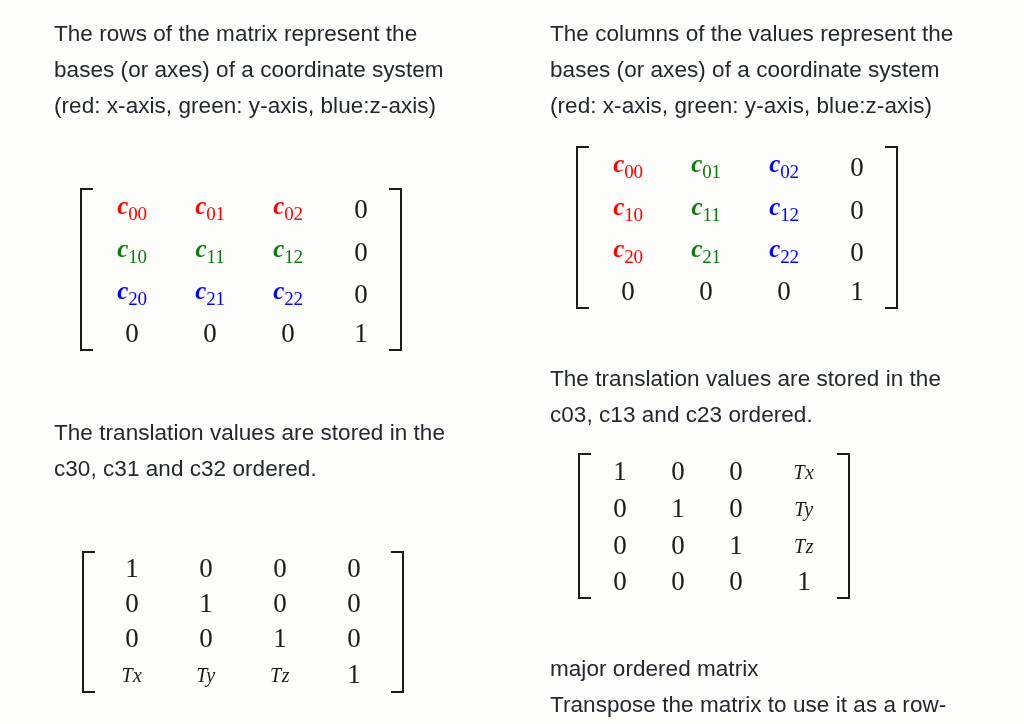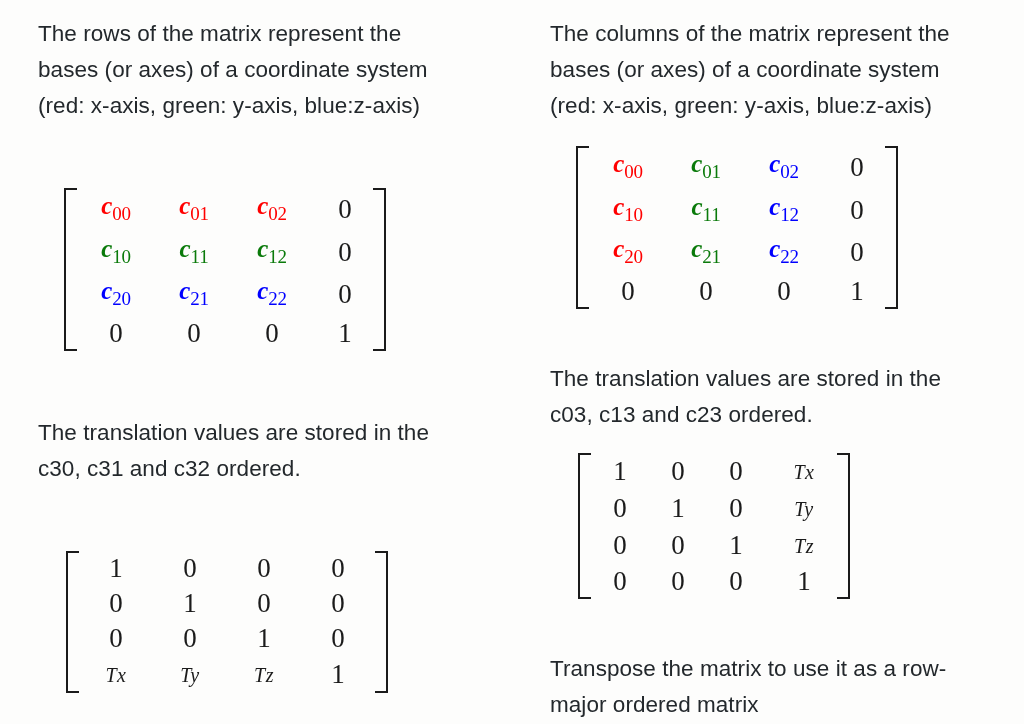--- a/index.html
+++ b/index.html
@@ -32,21 +32,21 @@
     box-sizing: border-box;
     padding: 16px 0 0 0;
   }
 
   .col {
     box-sizing: border-box;
     width: 50%;
     display: flex;
     flex-direction: column;
   }
-  .col-left  { padding-left: 38px;  padding-right: 22px; gap: 32px; }
+  .col-left  { padding-left: 54px;  padding-right: 22px; gap: 32px; }
   .col-right { padding-left: 38px;  padding-right: 22px; }
 
   
   .prose {
     font-family: "Liberation Sans", sans-serif;
     font-size: 22.5px;
     line-height: 36px;
     color: #23282c;
     letter-spacing: 0.05px;
     max-width: 460px;
@@ -246,21 +246,21 @@
           </div>
       </div>
 
       <div class="gap-after-matrix2"></div>
 
     </div>
 
     <div class="col col-right">
 
       <div class="prose">
-        <span class="prose-line">The columns of the matrix represent the</span>
+        <span class="prose-line">The columns of the values represent the</span>
         <span class="prose-line">bases (or axes) of a coordinate system</span>
         <span class="prose-line">(red: x-axis, green: y-axis, blue:z-axis)</span>
       </div>
 
       <div class="gap-after-intro"></div>
 
       <div class="matrix-wrap matrix-indent-a">
         <div class="bracket bracket-left">
             <span class="stem"></span>
           </div>
@@ -335,19 +335,19 @@
             </div>
           </div>
         <div class="bracket bracket-right">
             <span class="stem"></span>
           </div>
       </div>
 
       <div class="gap-after-matrix2"></div>
 
       <div class="prose">
+        <span class="prose-line">major ordered matrix</span>
         <span class="prose-line">Transpose the matrix to use it as a row-</span>
-        <span class="prose-line">major ordered matrix</span>
       </div>
     </div>
 
   </div>
 </div>
 
 </body></html>

